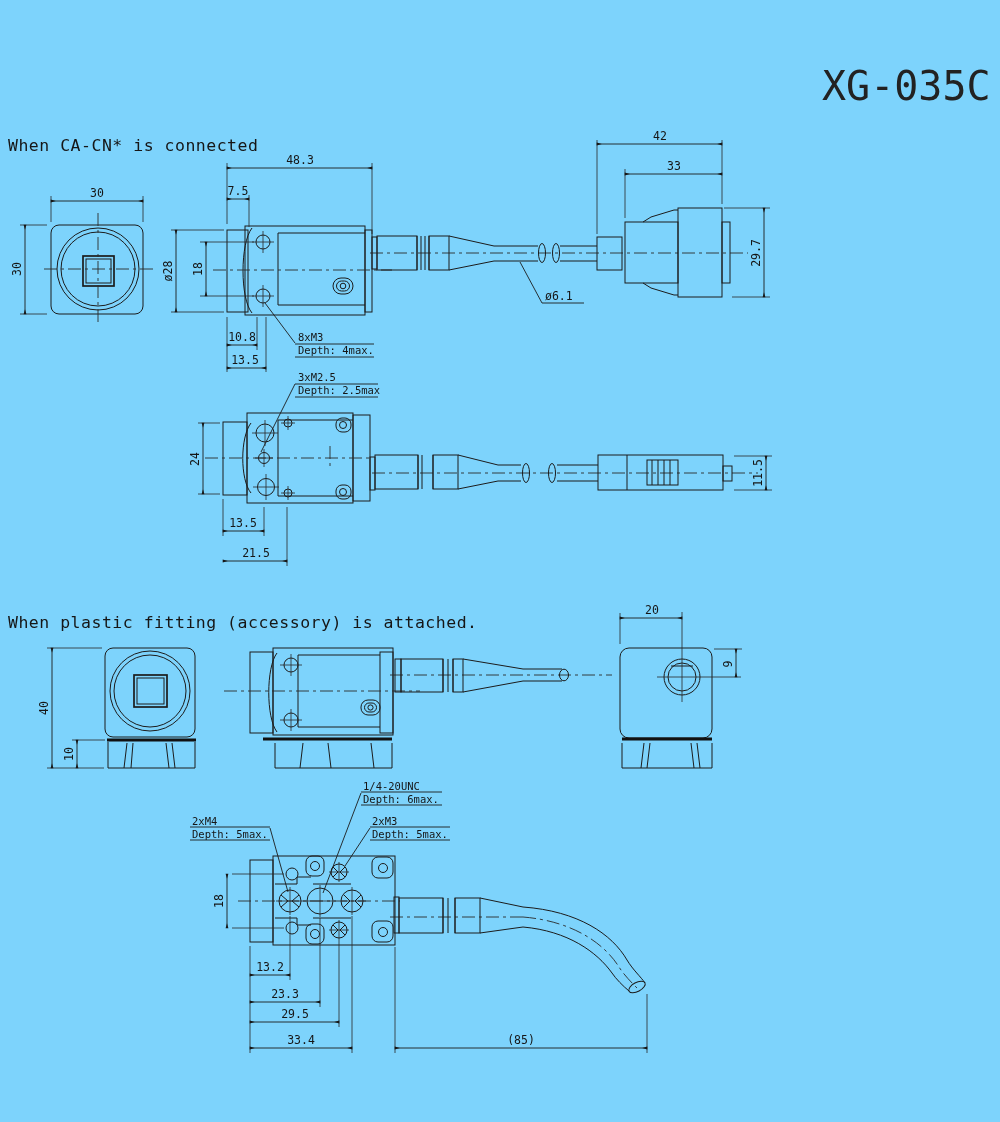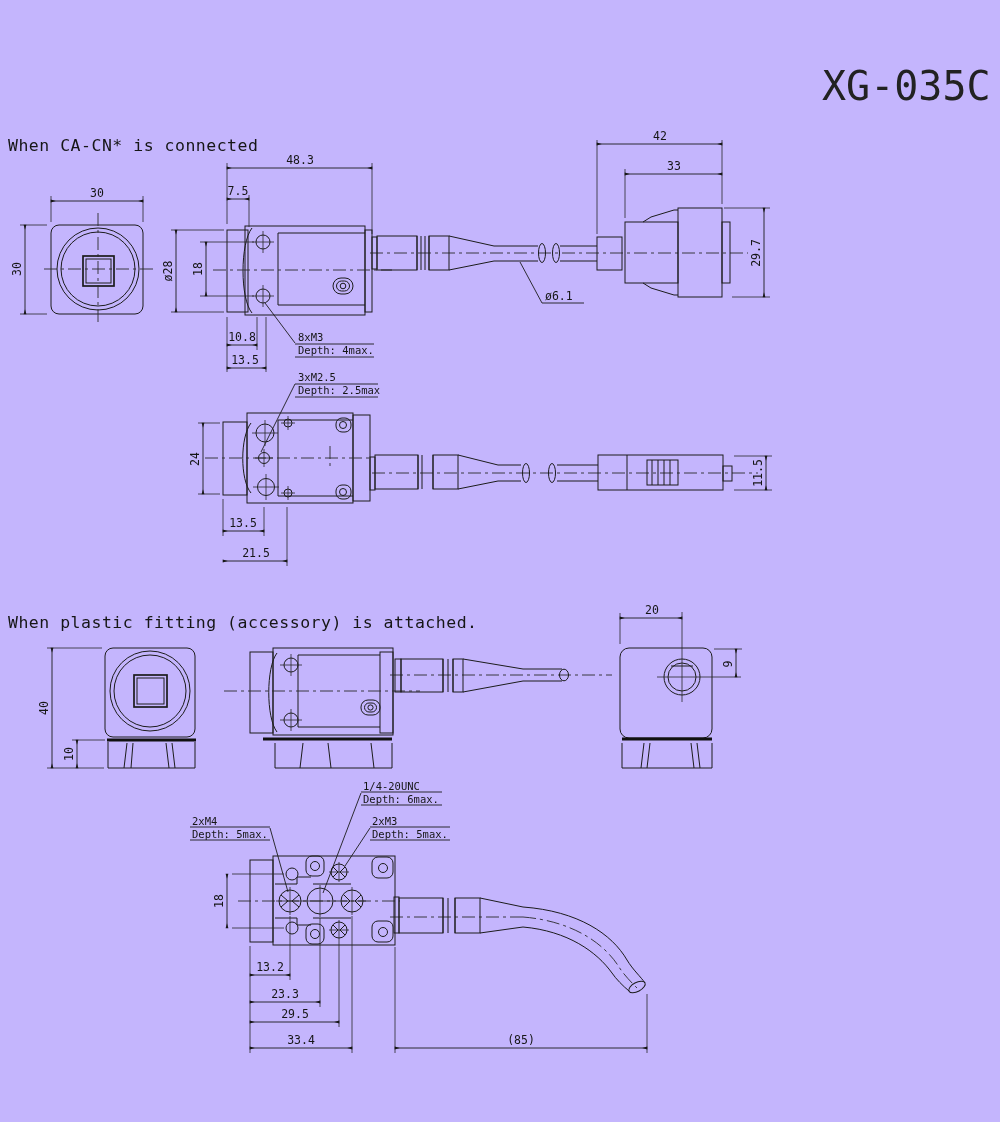--- a/index.html
+++ b/index.html
@@ -1,16 +1,16 @@
 <!DOCTYPE html>
 <html><head>
 <meta charset="utf-8">
 <style>
   html,body { margin:0; padding:0; background:#fff; }
-  .sheet { width:1000px; height:1122px; background:#c4b5fd; position:relative; overflow:hidden; }
+  .sheet { width:1000px; height:1122px; background:#7dd3fc; position:relative; overflow:hidden; }
   svg { display:block; }
   .ln   { fill:none; stroke:#1c1c1c; stroke-width:1; stroke-linecap:butt; stroke-linejoin:miter; }
   .ln2  { fill:none; stroke:#1c1c1c; stroke-width:1.7; }
   .thk  { fill:none; stroke:#111;    stroke-width:3; }
   .cl   { fill:none; stroke:#2a2a2a; stroke-width:0.9; stroke-dasharray:13 4 3 4; }
   .dl   { fill:none; stroke:#1c1c1c; stroke-width:0.9; }
   .xl   { fill:none; stroke:#2a2a2a; stroke-width:0.8; }
   text  { font-family:"DejaVu Sans Mono","Liberation Mono",monospace; fill:#161616; }
   .t    { font-size:11.5px; text-anchor:middle; }
   .ts   { font-size:11.5px; text-anchor:start; }

